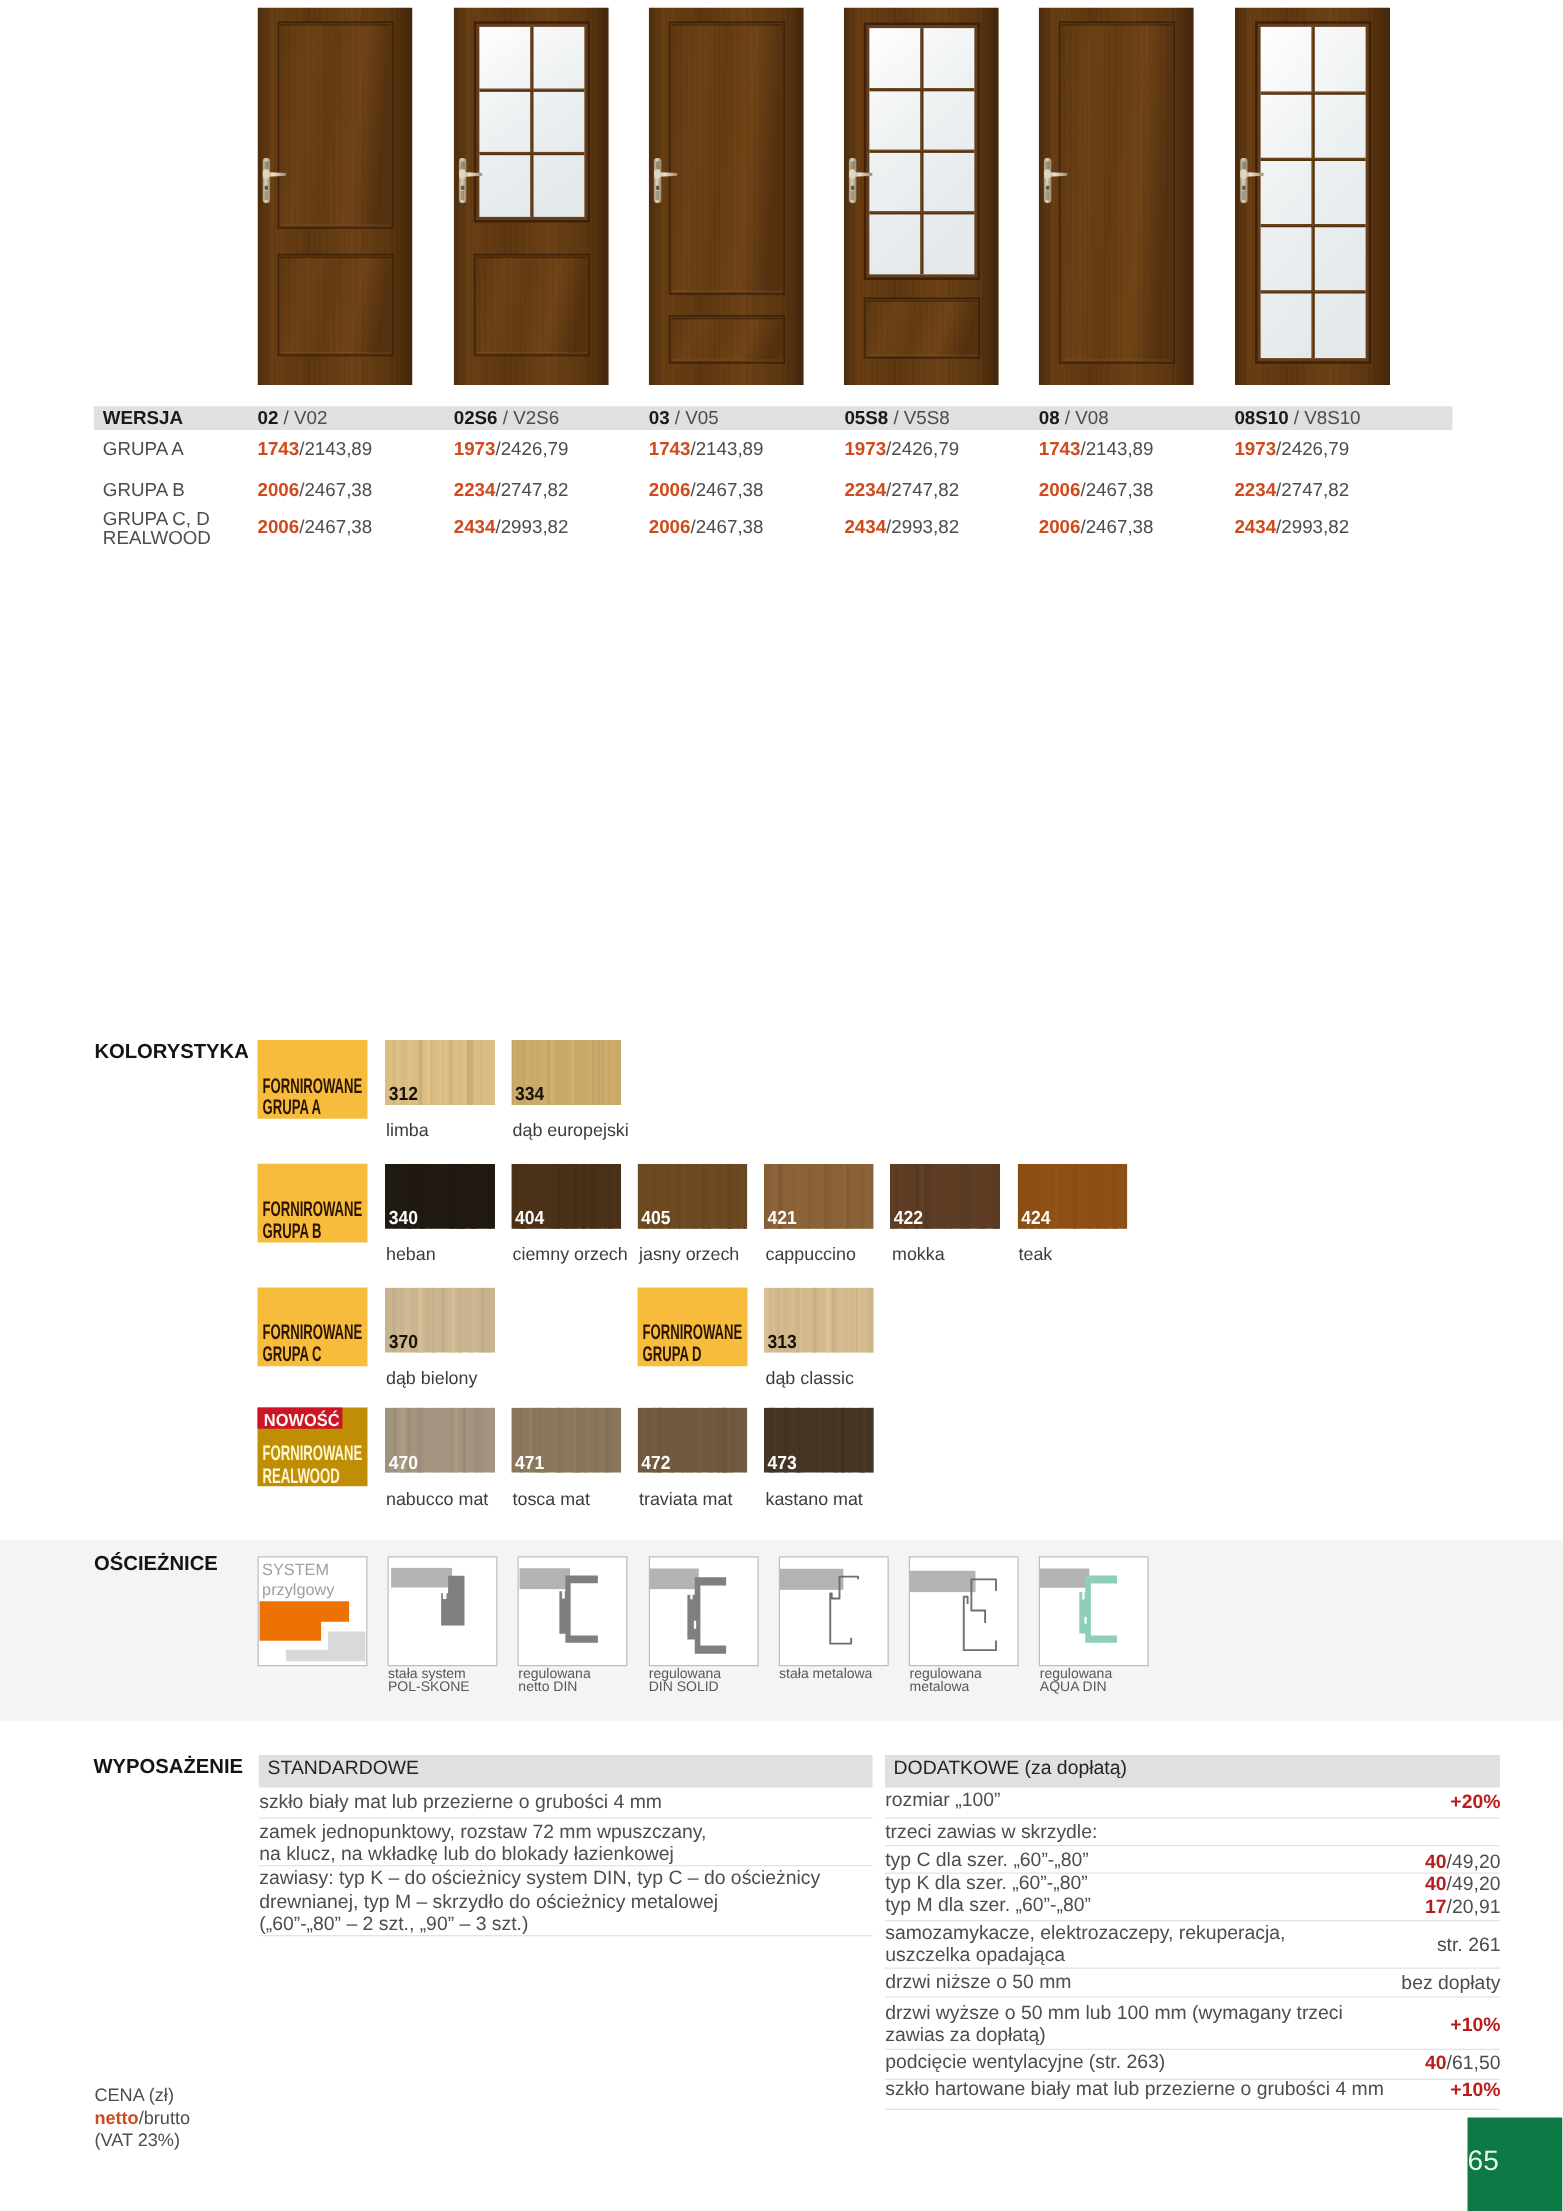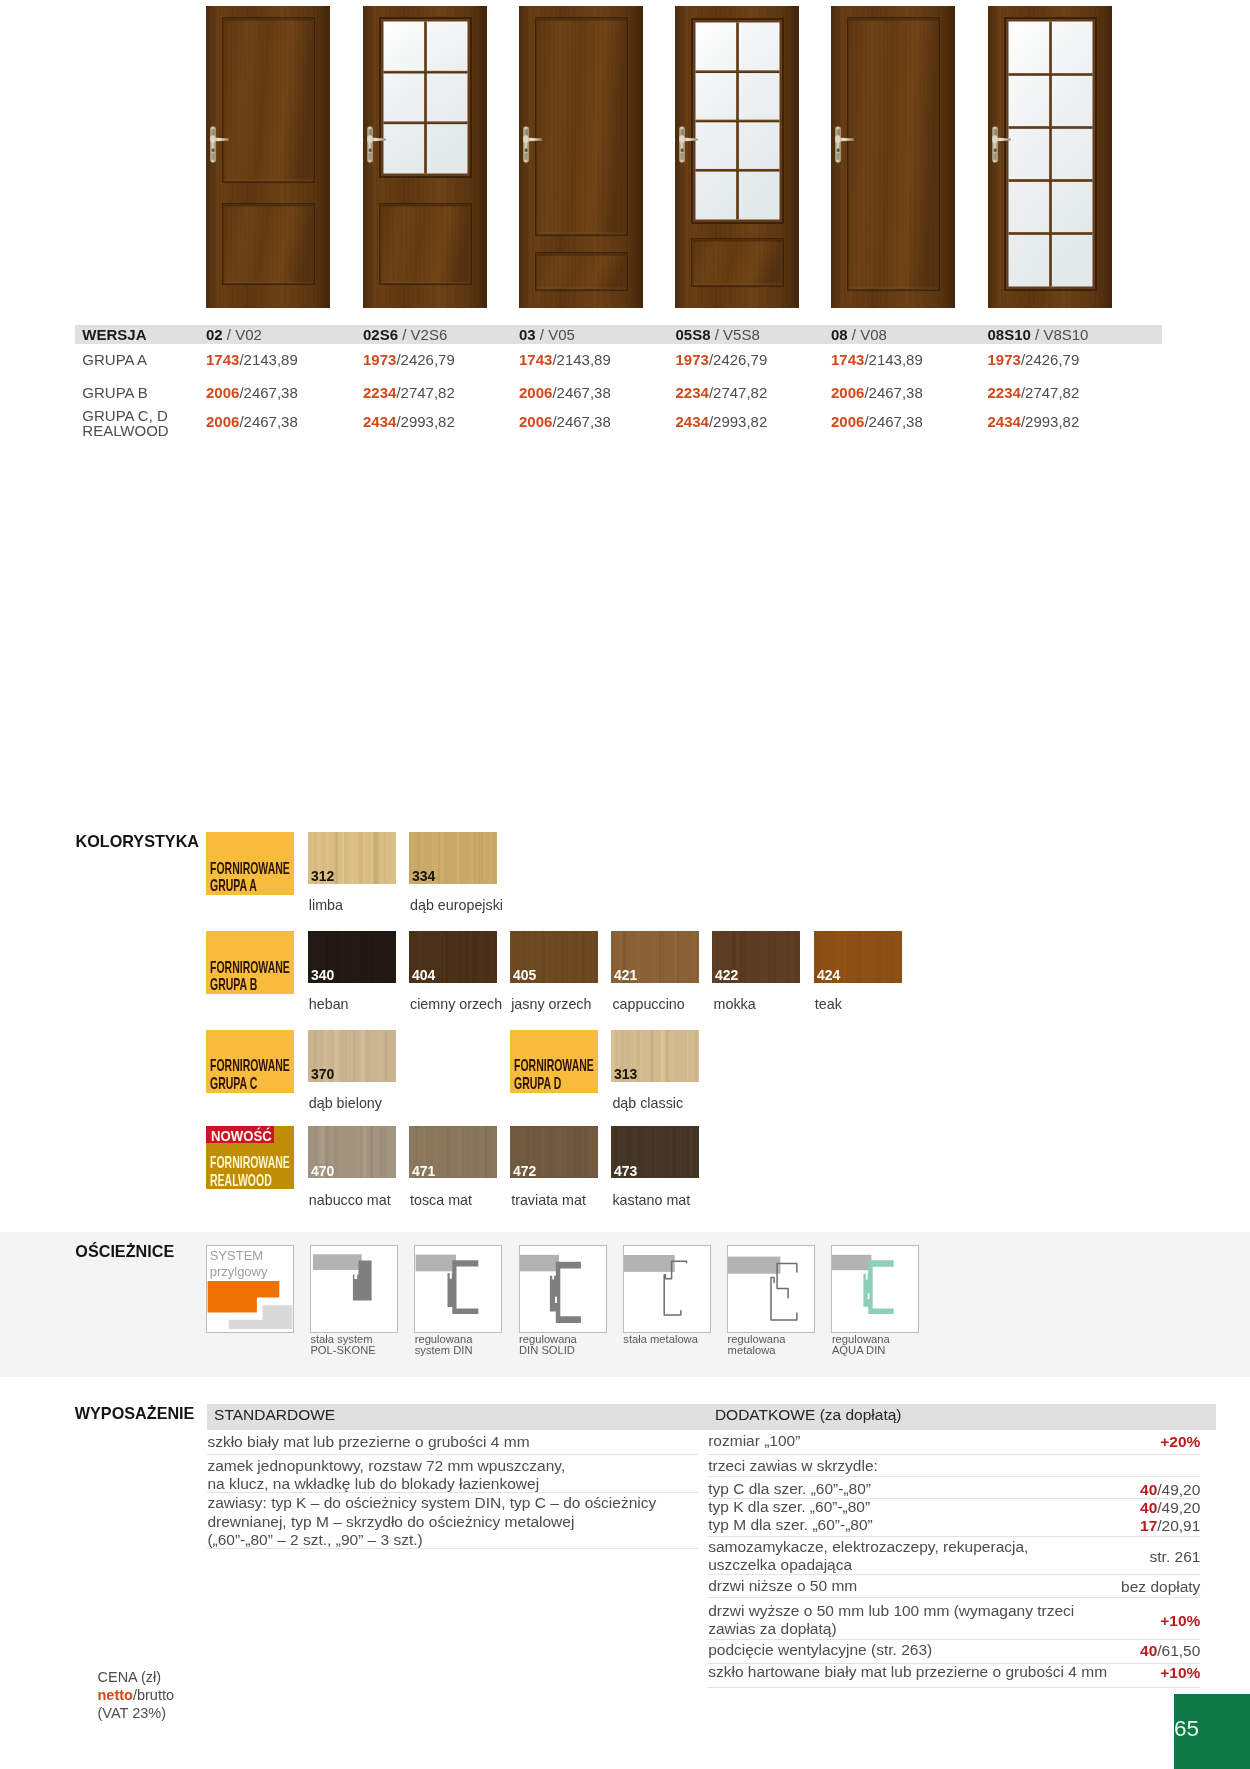--- a/index.html
+++ b/index.html
@@ -33,29 +33,29 @@
       transform:scaleX(0.92);transform-origin:left bottom;}
   .sw .num.dark{color:#1a1208;}
   .swname{position:absolute;font-size:14.3px;line-height:14.3px;color:#3c3c3b;white-space:nowrap;}
 
   
   #osc-band{position:absolute;left:0;width:1250px;background:#f4f4f4;}
   .frame-ico{position:absolute;width:88px;height:88px;background:#fff;border:1px solid #bdbdbd;box-sizing:border-box;}
   .frame-cap{position:absolute;font-size:11.2px;line-height:11.95px;color:#58585a;white-space:nowrap;}
 
   
-  .eq-head{position:absolute;background:#e0e0e0;height:26px;padding-left:16px;}
+  .eq-head{position:absolute;background:#e0e0e0;height:26px;}
   .eq-head span{position:absolute;left:7.2px;top:2.2px;font-size:15.5px;color:#242424;white-space:nowrap;}
   .eq-txt{position:absolute;font-size:15.5px;line-height:19px;color:#4d4d4d;}
   .eq-val{position:absolute;font-size:15.5px;line-height:19px;color:#4d4d4d;text-align:right;}
   .eq-val b{color:#b91c1c;font-weight:bold;}
 
   #pagenum{position:absolute;left:1174px;top:1694px;width:76px;height:75px;background:#0d7a45;}
   #pagenum span{position:absolute;left:0;right:7px;top:22px;font-size:22.5px;color:#eaf5ee;}
-  #cena{position:absolute;left:75.5px;top:1668px;font-size:14.5px;line-height:18.2px;color:#4d4d4d;margin-left:22px;}
+  #cena{position:absolute;left:75.5px;top:1668px;font-size:14.5px;line-height:18.2px;color:#4d4d4d;}
   #cena b{color:#d2491c;font-weight:bold;}
 </style>
 </head>
 <body>
 
 <div id="doors">
     <div class="door" style="left: 206px;"><svg width="124" height="302" viewBox="0 0 124 302" xmlns="http://www.w3.org/2000/svg">
         <defs>
           <linearGradient id="wg0" x1="0" y1="0" x2="1" y2="0">
             <stop offset="0" stop-color="#4b2c0e"></stop>
@@ -1295,21 +1295,21 @@
       <div>stała system</div>
       <div>POL-SKONE</div>
     </div>
     <div class="frame-ico" style="left:414.2px;top:13px"><svg width="86" height="83" viewBox="0 0 86 83" xmlns="http://www.w3.org/2000/svg">
         <rect x="0.6" y="8.6" width="40.4" height="16.7" fill="#b3b3b3"></rect>
         <path d="M37.3 14.3 L63.3 14.3 L63.3 20.5 L41.5 20.5 L41.5 62.4 L63.3 62.4 L63.3 68.1 L37.3 68.1 Z" fill="#7f7f7f"></path>
         <path d="M32.5 27 L34.7 27 L34.7 32.8 L36.8 32.8 L36.8 27 L38.2 27 L38.2 60.9 L32.5 60.9 Z" fill="#7f7f7f"></path>
       </svg></div>
     <div class="frame-cap" style="left:414.7px;top:101.5px">
       <div>regulowana</div>
-      <div>system DIN</div>
+      <div>netto DIN</div>
     </div>
     <div class="frame-ico" style="left:518.5px;top:13px"><svg width="86" height="83" viewBox="0 0 86 83" xmlns="http://www.w3.org/2000/svg">
         <rect x="0" y="8.8" width="39" height="16.5" fill="#b3b3b3"></rect>
         <path d="M35.8 15.7 L60.9 15.7 L60.9 22.4 L40.3 22.4 L40.3 70.3 L60.9 70.3 L60.9 77 L35.8 77 Z" fill="#7f7f7f"></path>
         <path d="M29.9 29.8 L32.3 29.8 L32.3 33.4 L34.1 33.4 L34.1 29.8 L36.5 29.8 L36.5 65.5 L29.9 65.5 Z" fill="#7f7f7f"></path>
         <rect x="35.1" y="50.6" width="1.8" height="6.4" fill="#fff"></rect>
       </svg></div>
     <div class="frame-cap" style="left:519px;top:101.5px">
       <div>regulowana</div>
       <div>DIN SOLID</div>

